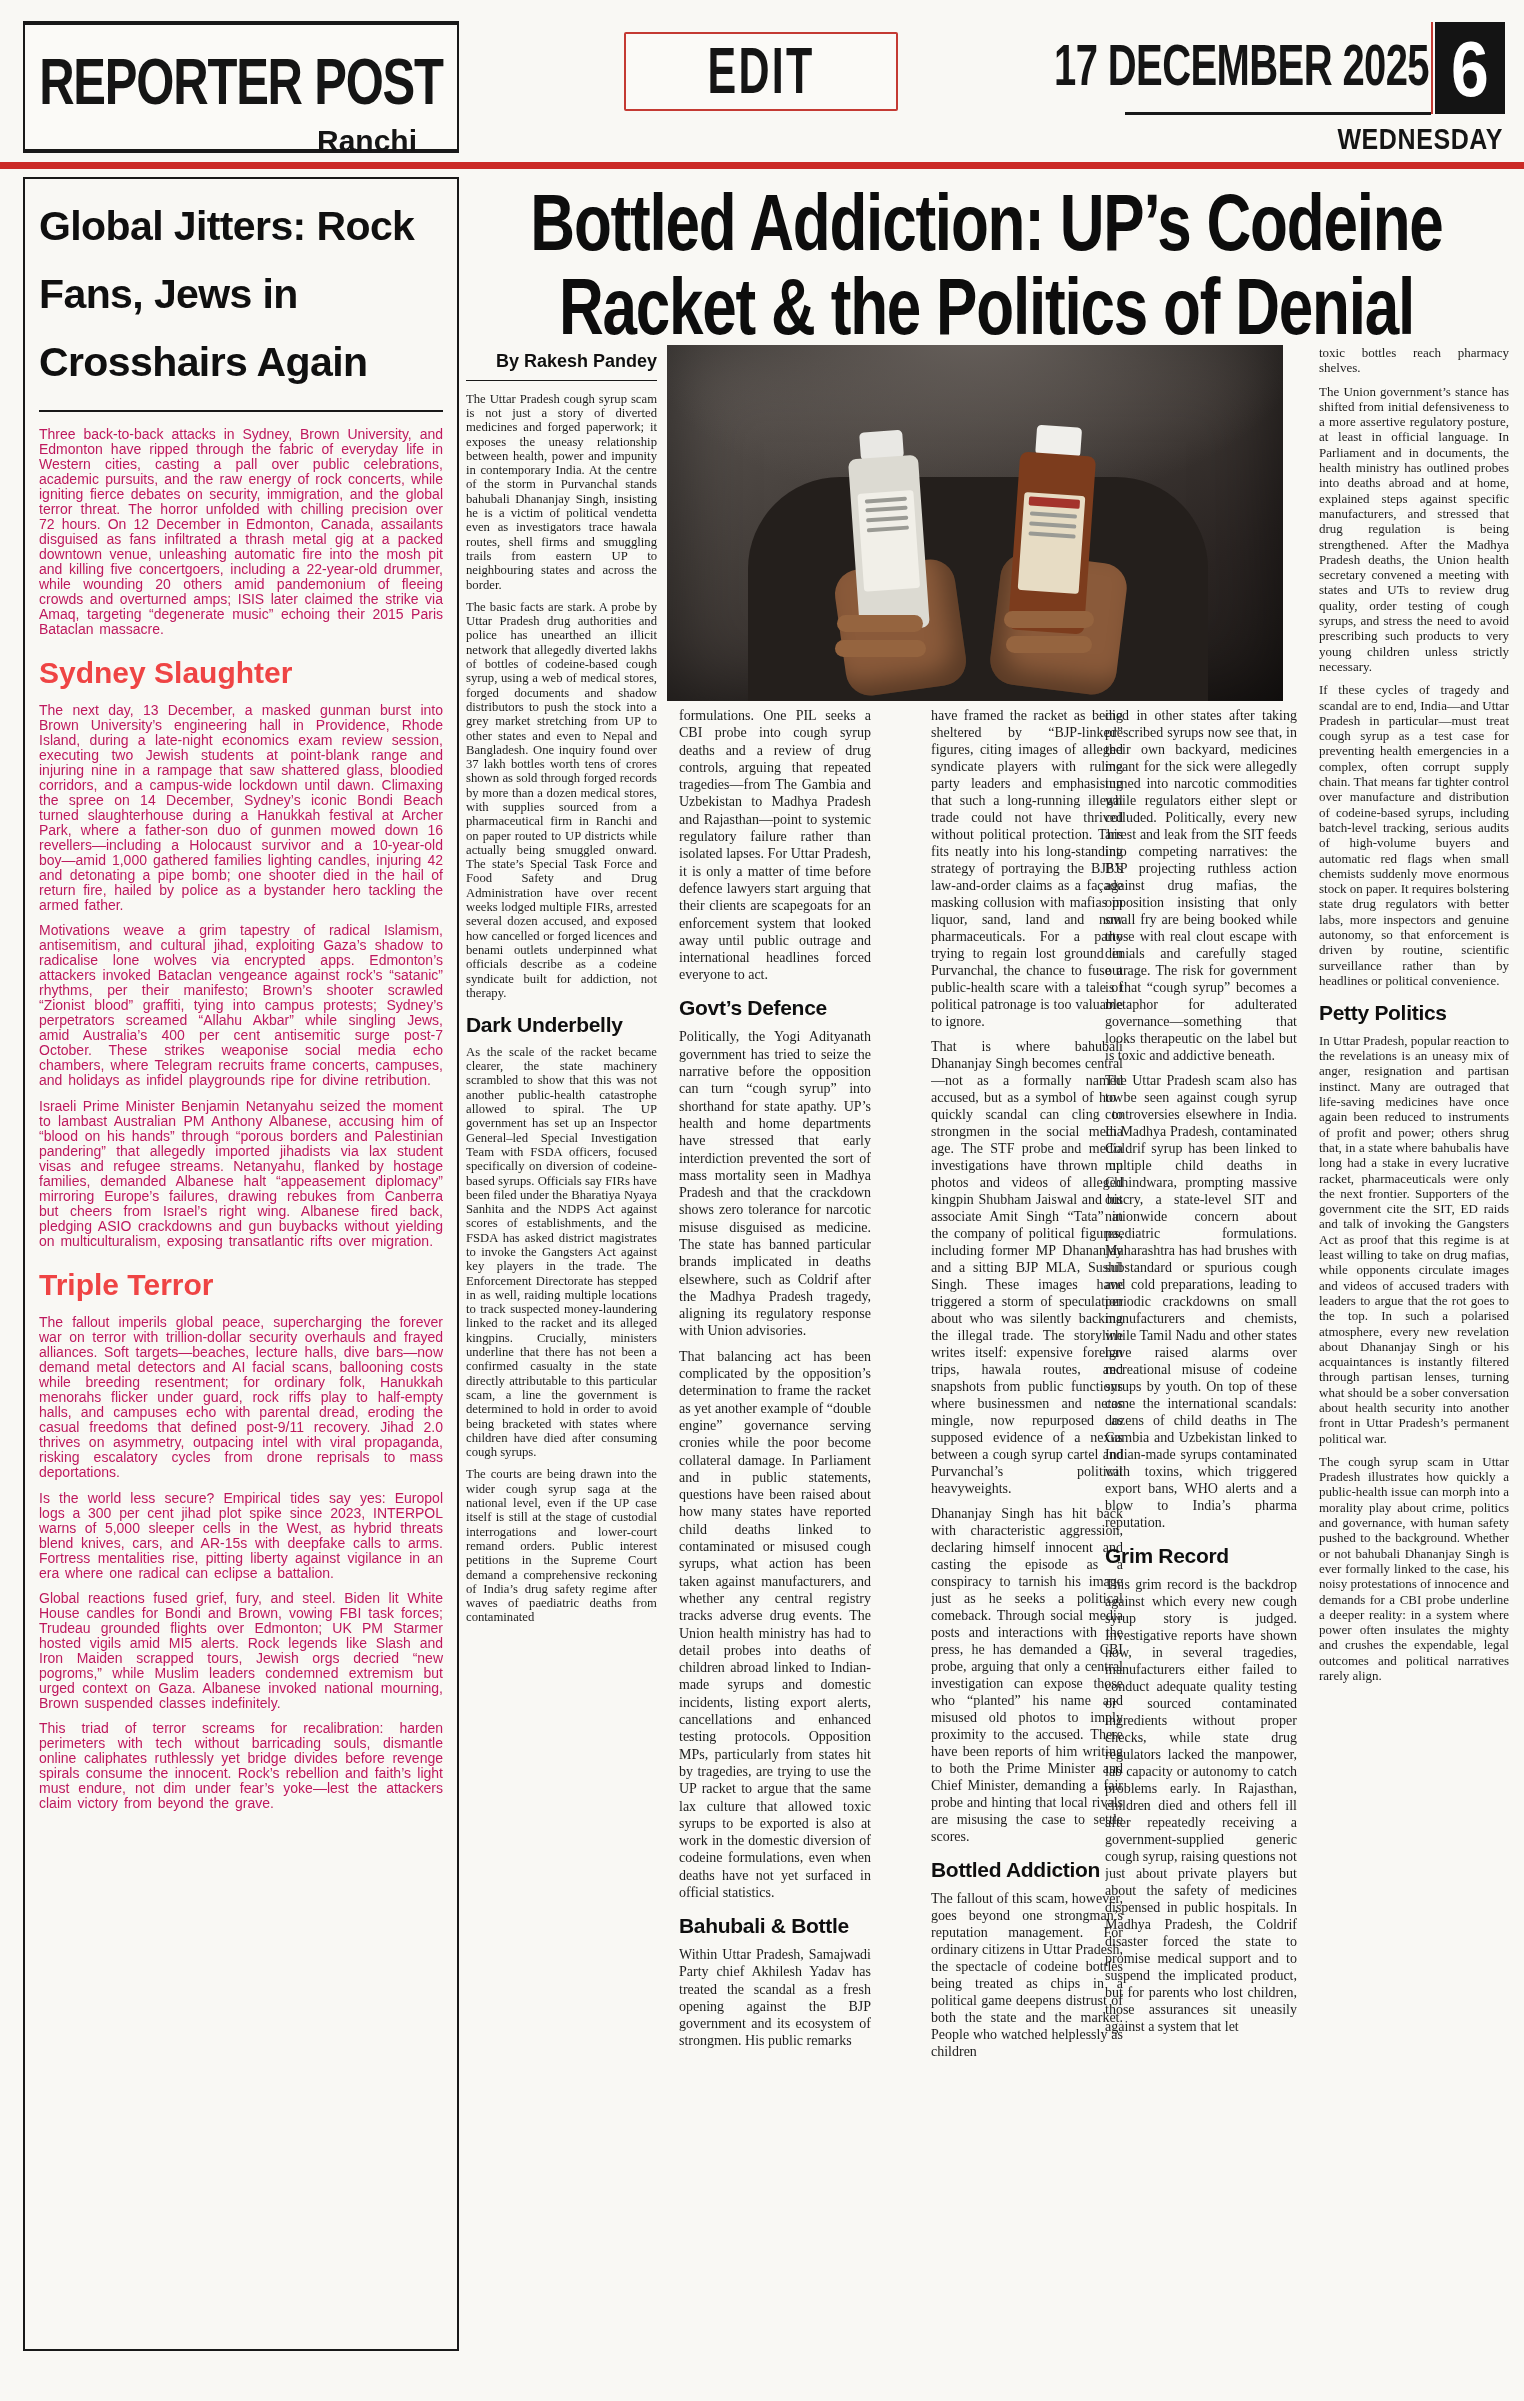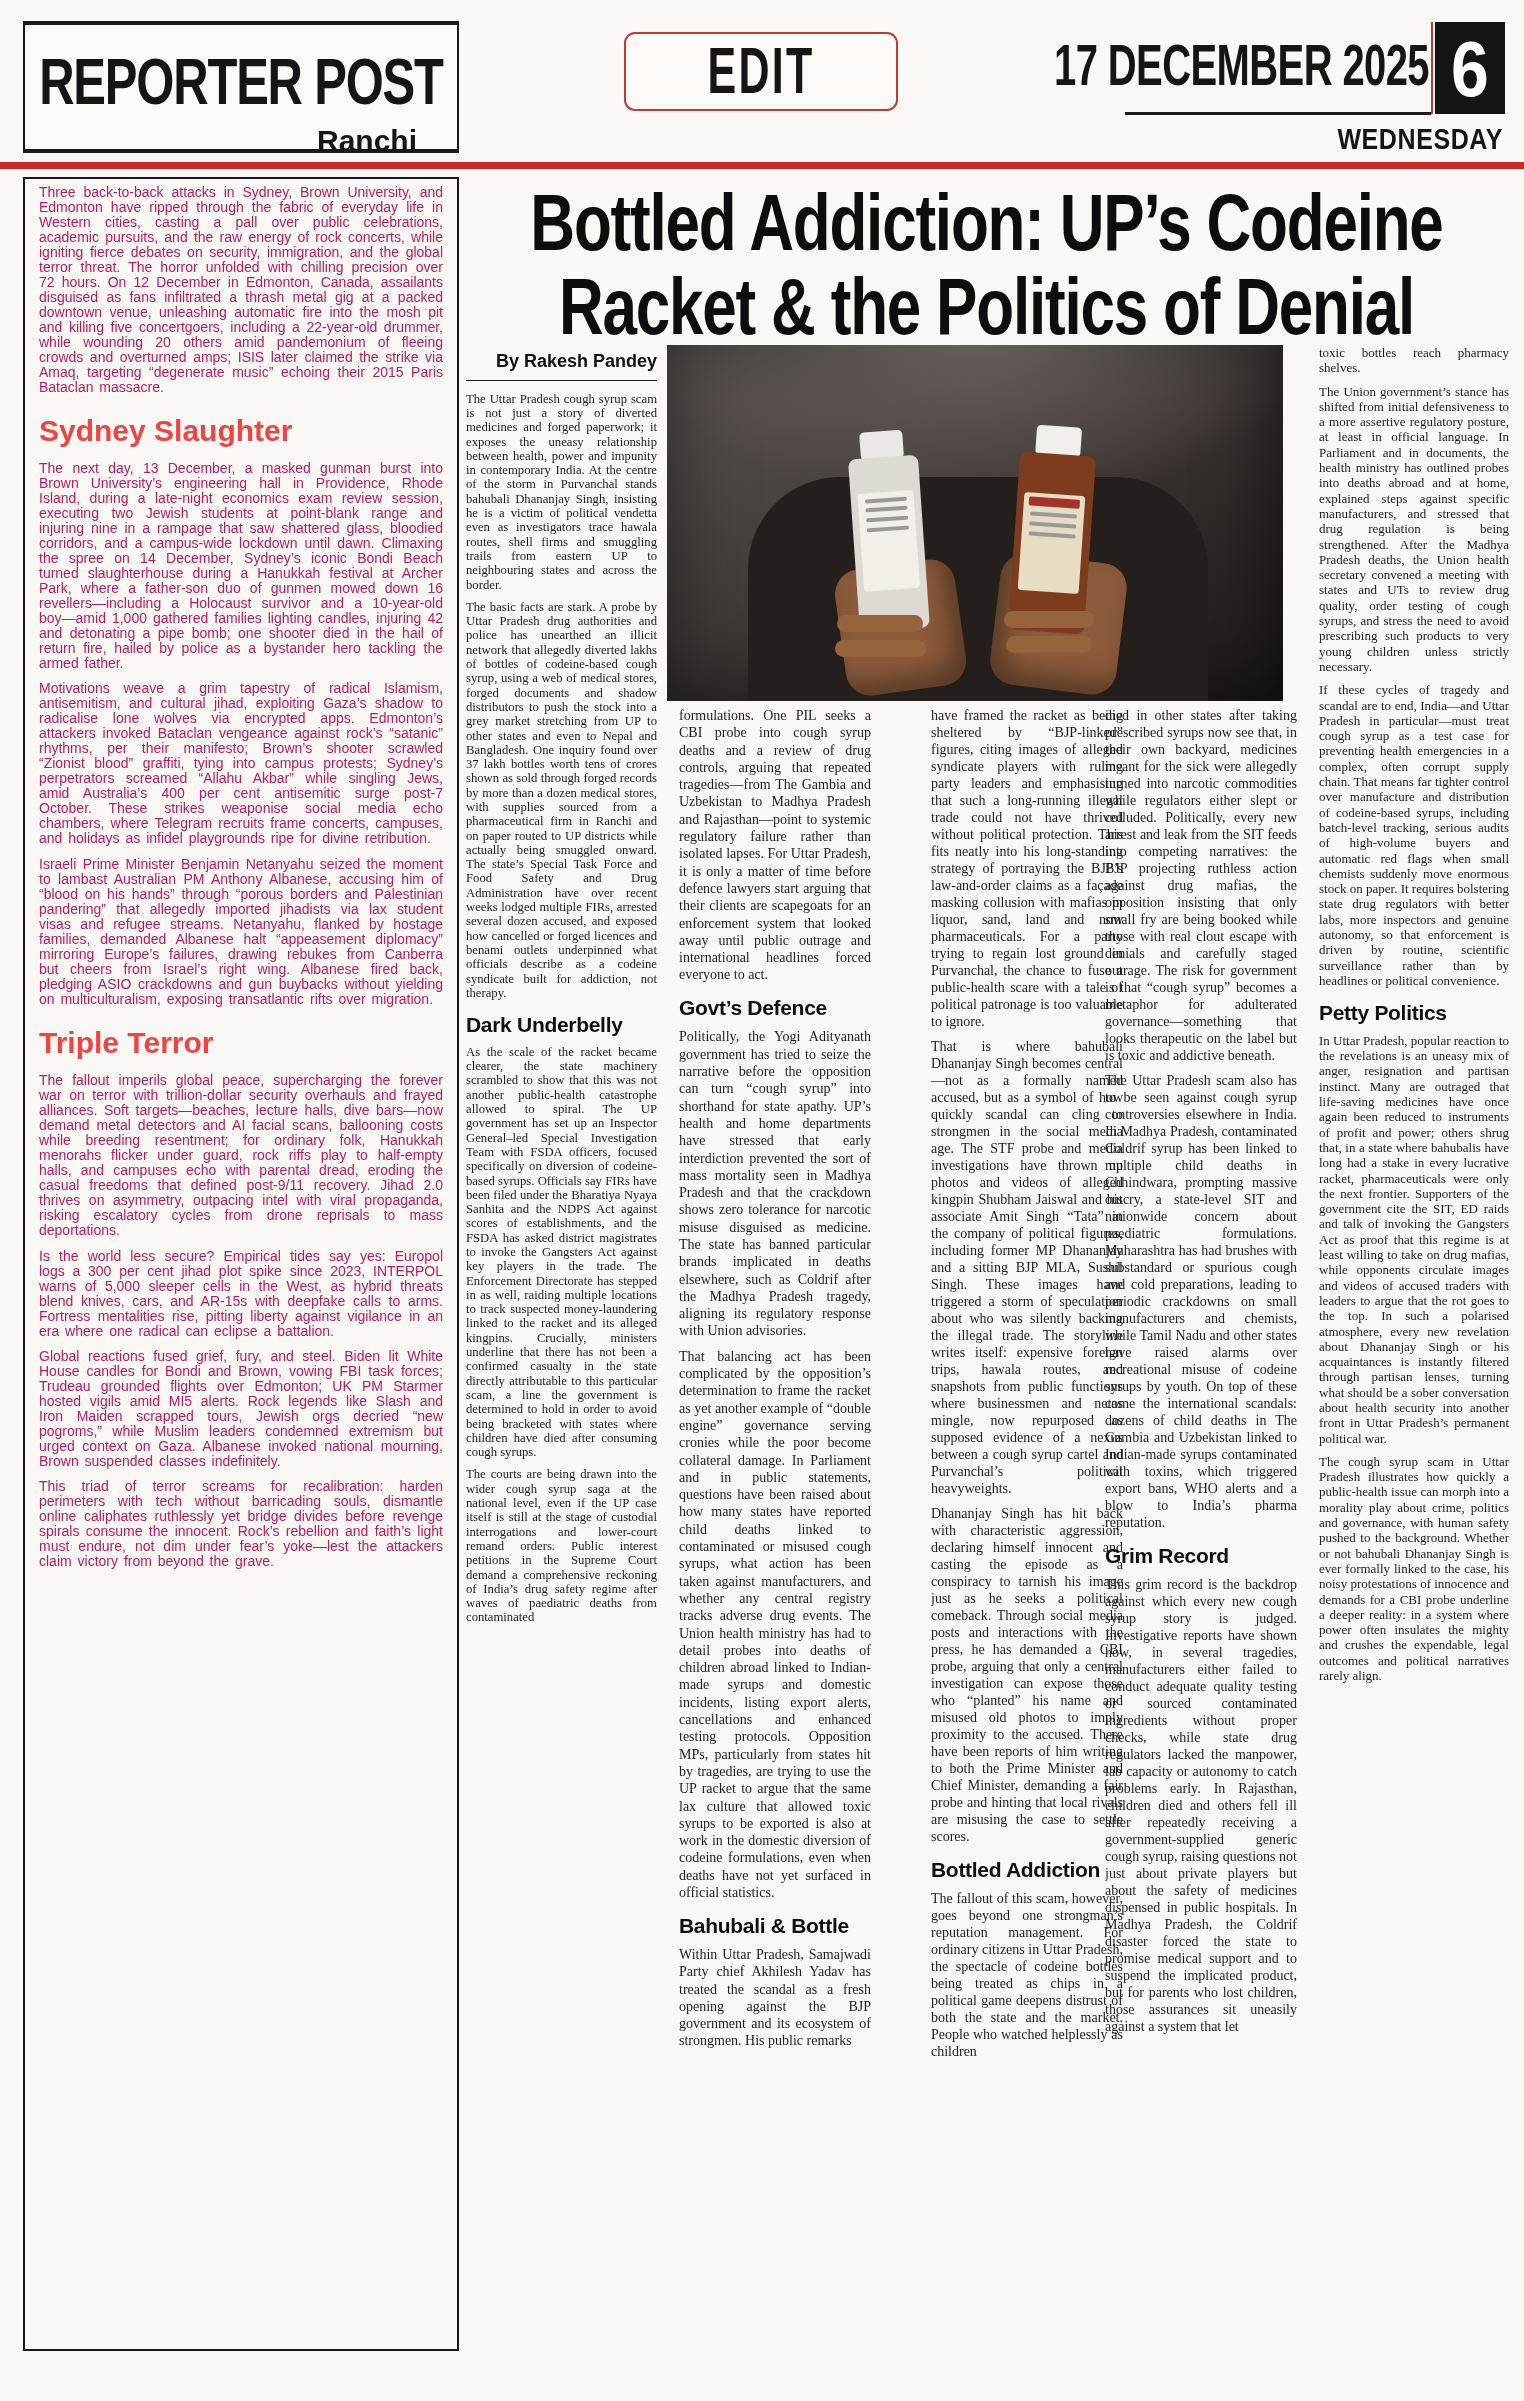--- a/index.html
+++ b/index.html
@@ -7,21 +7,21 @@
           font-family:"Liberation Sans", sans-serif; color:#1a1a1a; overflow:hidden; }
 
   
   .logo-box { position:absolute; left:23px; top:21px; width:436px; height:132px;
               border:2.3px solid #191919; border-top-width:4.6px; border-bottom-width:4.6px;
               box-sizing:border-box; background:#fbfaf7; }
   .paper-name { text-align:center; font-weight:bold; font-size:49px; letter-spacing:-1.2px;
                 margin-top:19.6px; transform:scaleY(1.32); transform-origin:center top; color:#151515; }
   .edition { text-align:right; font-weight:bold; font-size:30px; margin:23px 40px 0 0; color:#151515; }
   .edit-badge { position:absolute; left:624px; top:32px; width:270px; height:75px;
-                border:2.9px solid #c43a33; border-radius:11px; display:flex; align-items:center;
+                border:2.9px solid #c43a33; border-radius:2px; display:flex; align-items:center;
                 justify-content:center; background:#fbfaf7; }
   .edit-label { font-weight:bold; font-size:43px; letter-spacing:2.3px; color:#151515;
                 transform:scaleY(1.5); }
   .mast-date { position:absolute; left:1054px; top:33px; font-weight:bold; font-size:40px;
                letter-spacing:-0.6px; white-space:nowrap; transform:scaleY(1.45);
                transform-origin:left top; color:#151515; }
   .date-rule { position:absolute; left:1125px; top:112px; width:306px; height:2.9px; background:#191919; }
   .pn-red { position:absolute; left:1431px; top:22px; width:2.3px; height:92px; background:#c43a33; }
   .page-num-box { position:absolute; left:1435px; top:22px; width:70px; height:92px;
                   background:#141414; color:#fff; display:flex; align-items:center; justify-content:center; }
@@ -109,20 +109,21 @@
     <div class="date-rule"></div>
     <div class="pn-red"></div>
     <div class="page-num-box">
       <span class="page-num">6</span>
     </div>
     <div class="weekday">WEDNESDAY</div>
     <div class="red-bar"></div>
   </div>
 
   <div class="left-article">
+    <div class="left-headline">Global Jitters: Rock Fans, Jews in Crosshairs Again</div>
     <div class="left-body">
         <p>Three back-to-back attacks in Sydney, Brown University, and Edmonton have ripped through the fabric of everyday life in Western cities, casting a pall over public celebrations, academic pursuits, and the raw energy of rock concerts, while igniting fierce debates on security, immigration, and the global terror threat. The horror unfolded with chilling precision over 72 hours. On 12 December in Edmonton, Canada, assailants disguised as fans infiltrated a thrash metal gig at a packed downtown venue, unleashing automatic fire into the mosh pit and killing five concertgoers, including a 22-year-old drummer, while wounding 20 others amid pandemonium of fleeing crowds and overturned amps; ISIS later claimed the strike via Amaq, targeting “degenerate music” echoing their 2015 Paris Bataclan massacre.</p>
         <h3>Sydney Slaughter</h3>
         <p>The next day, 13 December, a masked gunman burst into Brown University’s engineering hall in Providence, Rhode Island, during a late-night economics exam review session, executing two Jewish students at point-blank range and injuring nine in a rampage that saw shattered glass, bloodied corridors, and a campus-wide lockdown until dawn. Climaxing the spree on 14 December, Sydney’s iconic Bondi Beach turned slaughterhouse during a Hanukkah festival at Archer Park, where a father-son duo of gunmen mowed down 16 revellers—including a Holocaust survivor and a 10-year-old boy—amid 1,000 gathered families lighting candles, injuring 42 and detonating a pipe bomb; one shooter died in the hail of return fire, hailed by police as a bystander hero tackling the armed father.</p>
         <p>Motivations weave a grim tapestry of radical Islamism, antisemitism, and cultural jihad, exploiting Gaza’s shadow to radicalise lone wolves via encrypted apps. Edmonton’s attackers invoked Bataclan vengeance against rock’s “satanic” rhythms, per their manifesto; Brown’s shooter scrawled “Zionist blood” graffiti, tying into campus protests; Sydney’s perpetrators screamed “Allahu Akbar” while singling Jews, amid Australia’s 400 per cent antisemitic surge post-7 October. These strikes weaponise social media echo chambers, where Telegram recruits frame concerts, campuses, and holidays as infidel playgrounds ripe for divine retribution.</p>
         <p>Israeli Prime Minister Benjamin Netanyahu seized the moment to lambast Australian PM Anthony Albanese, accusing him of “blood on his hands” through “porous borders and Palestinian pandering” that allegedly imported jihadists via lax student visas and refugee streams. Netanyahu, flanked by hostage families, demanded Albanese halt “appeasement diplomacy” mirroring Europe’s failures, drawing rebukes from Canberra but cheers from Israel’s right wing. Albanese fired back, pledging ASIO crackdowns and gun buybacks without yielding on multiculturalism, exposing transatlantic rifts over migration.</p>
         <h3>Triple Terror</h3>
         <p>The fallout imperils global peace, supercharging the forever war on terror with trillion-dollar security overhauls and frayed alliances. Soft targets—beaches, lecture halls, dive bars—now demand metal detectors and AI facial scans, ballooning costs while breeding resentment; for ordinary folk, Hanukkah menorahs flicker under guard, rock riffs play to half-empty halls, and campuses echo with parental dread, eroding the casual freedoms that defined post-9/11 recovery. Jihad 2.0 thrives on asymmetry, outpacing intel with viral propaganda, risking escalatory cycles from drone reprisals to mass deportations.</p>
         <p>Is the world less secure? Empirical tides say yes: Europol logs a 300 per cent jihad plot spike since 2023, INTERPOL warns of 5,000 sleeper cells in the West, as hybrid threats blend knives, cars, and AR-15s with deepfake calls to arms. Fortress mentalities rise, pitting liberty against vigilance in an era where one radical can eclipse a battalion.</p>
         <p>Global reactions fused grief, fury, and steel. Biden lit White House candles for Bondi and Brown, vowing FBI task forces; Trudeau grounded flights over Edmonton; UK PM Starmer hosted vigils amid MI5 alerts. Rock legends like Slash and Iron Maiden scrapped tours, Jewish orgs decried “new pogroms,” while Muslim leaders condemned extremism but urged context on Gaza. Albanese invoked national mourning, Brown suspended classes indefinitely.</p>

